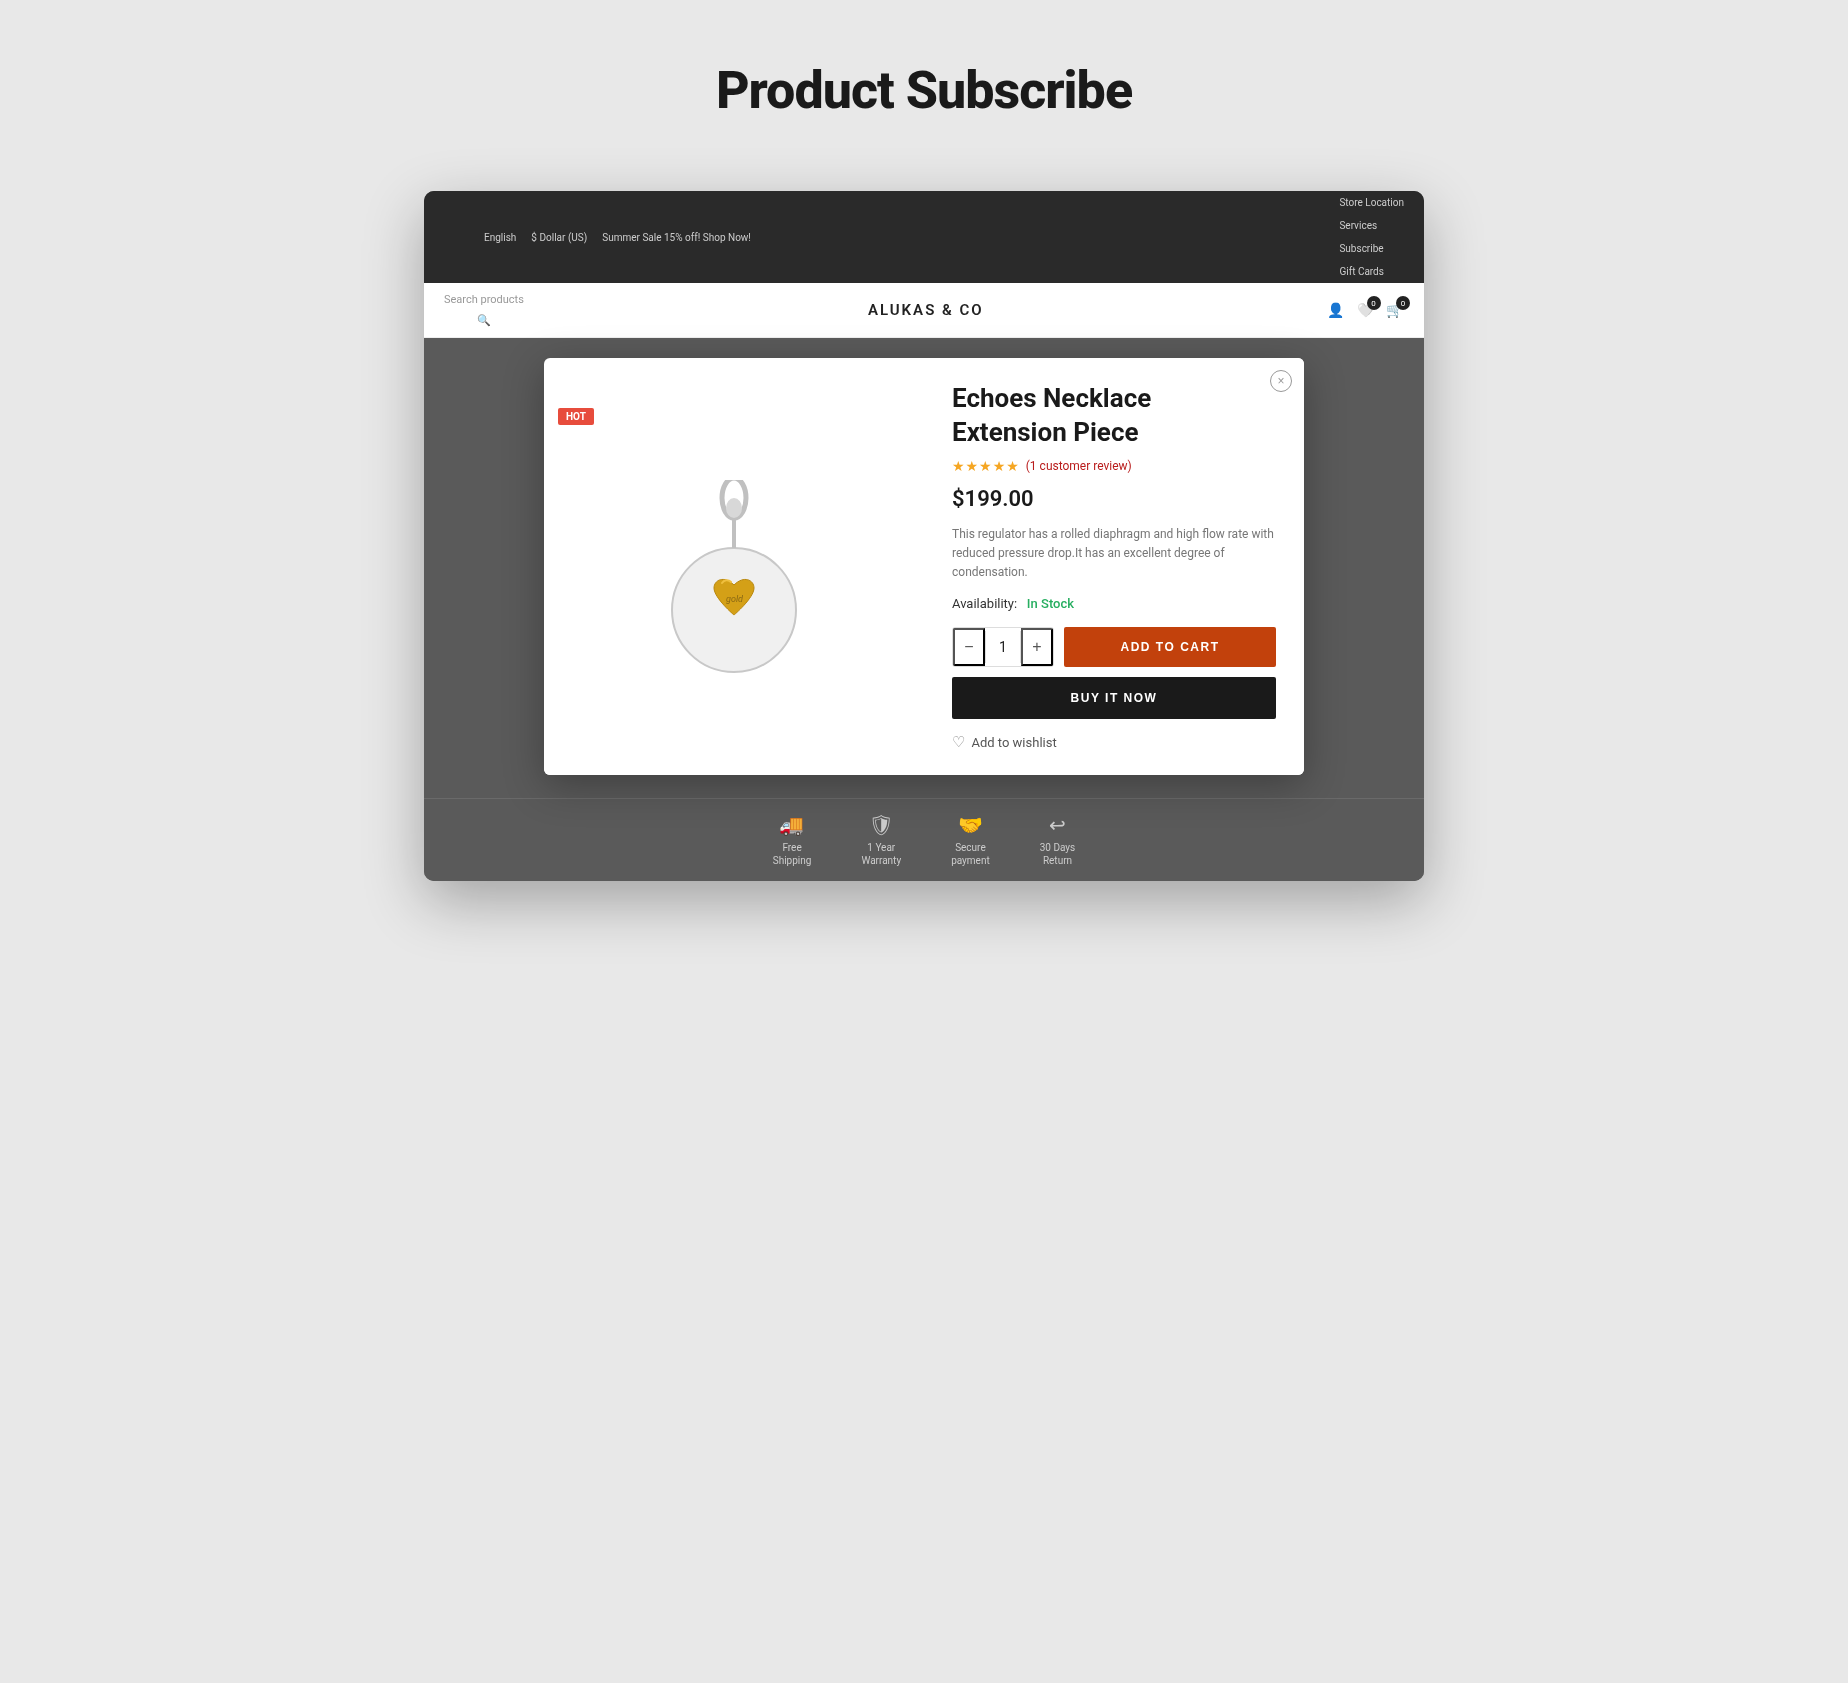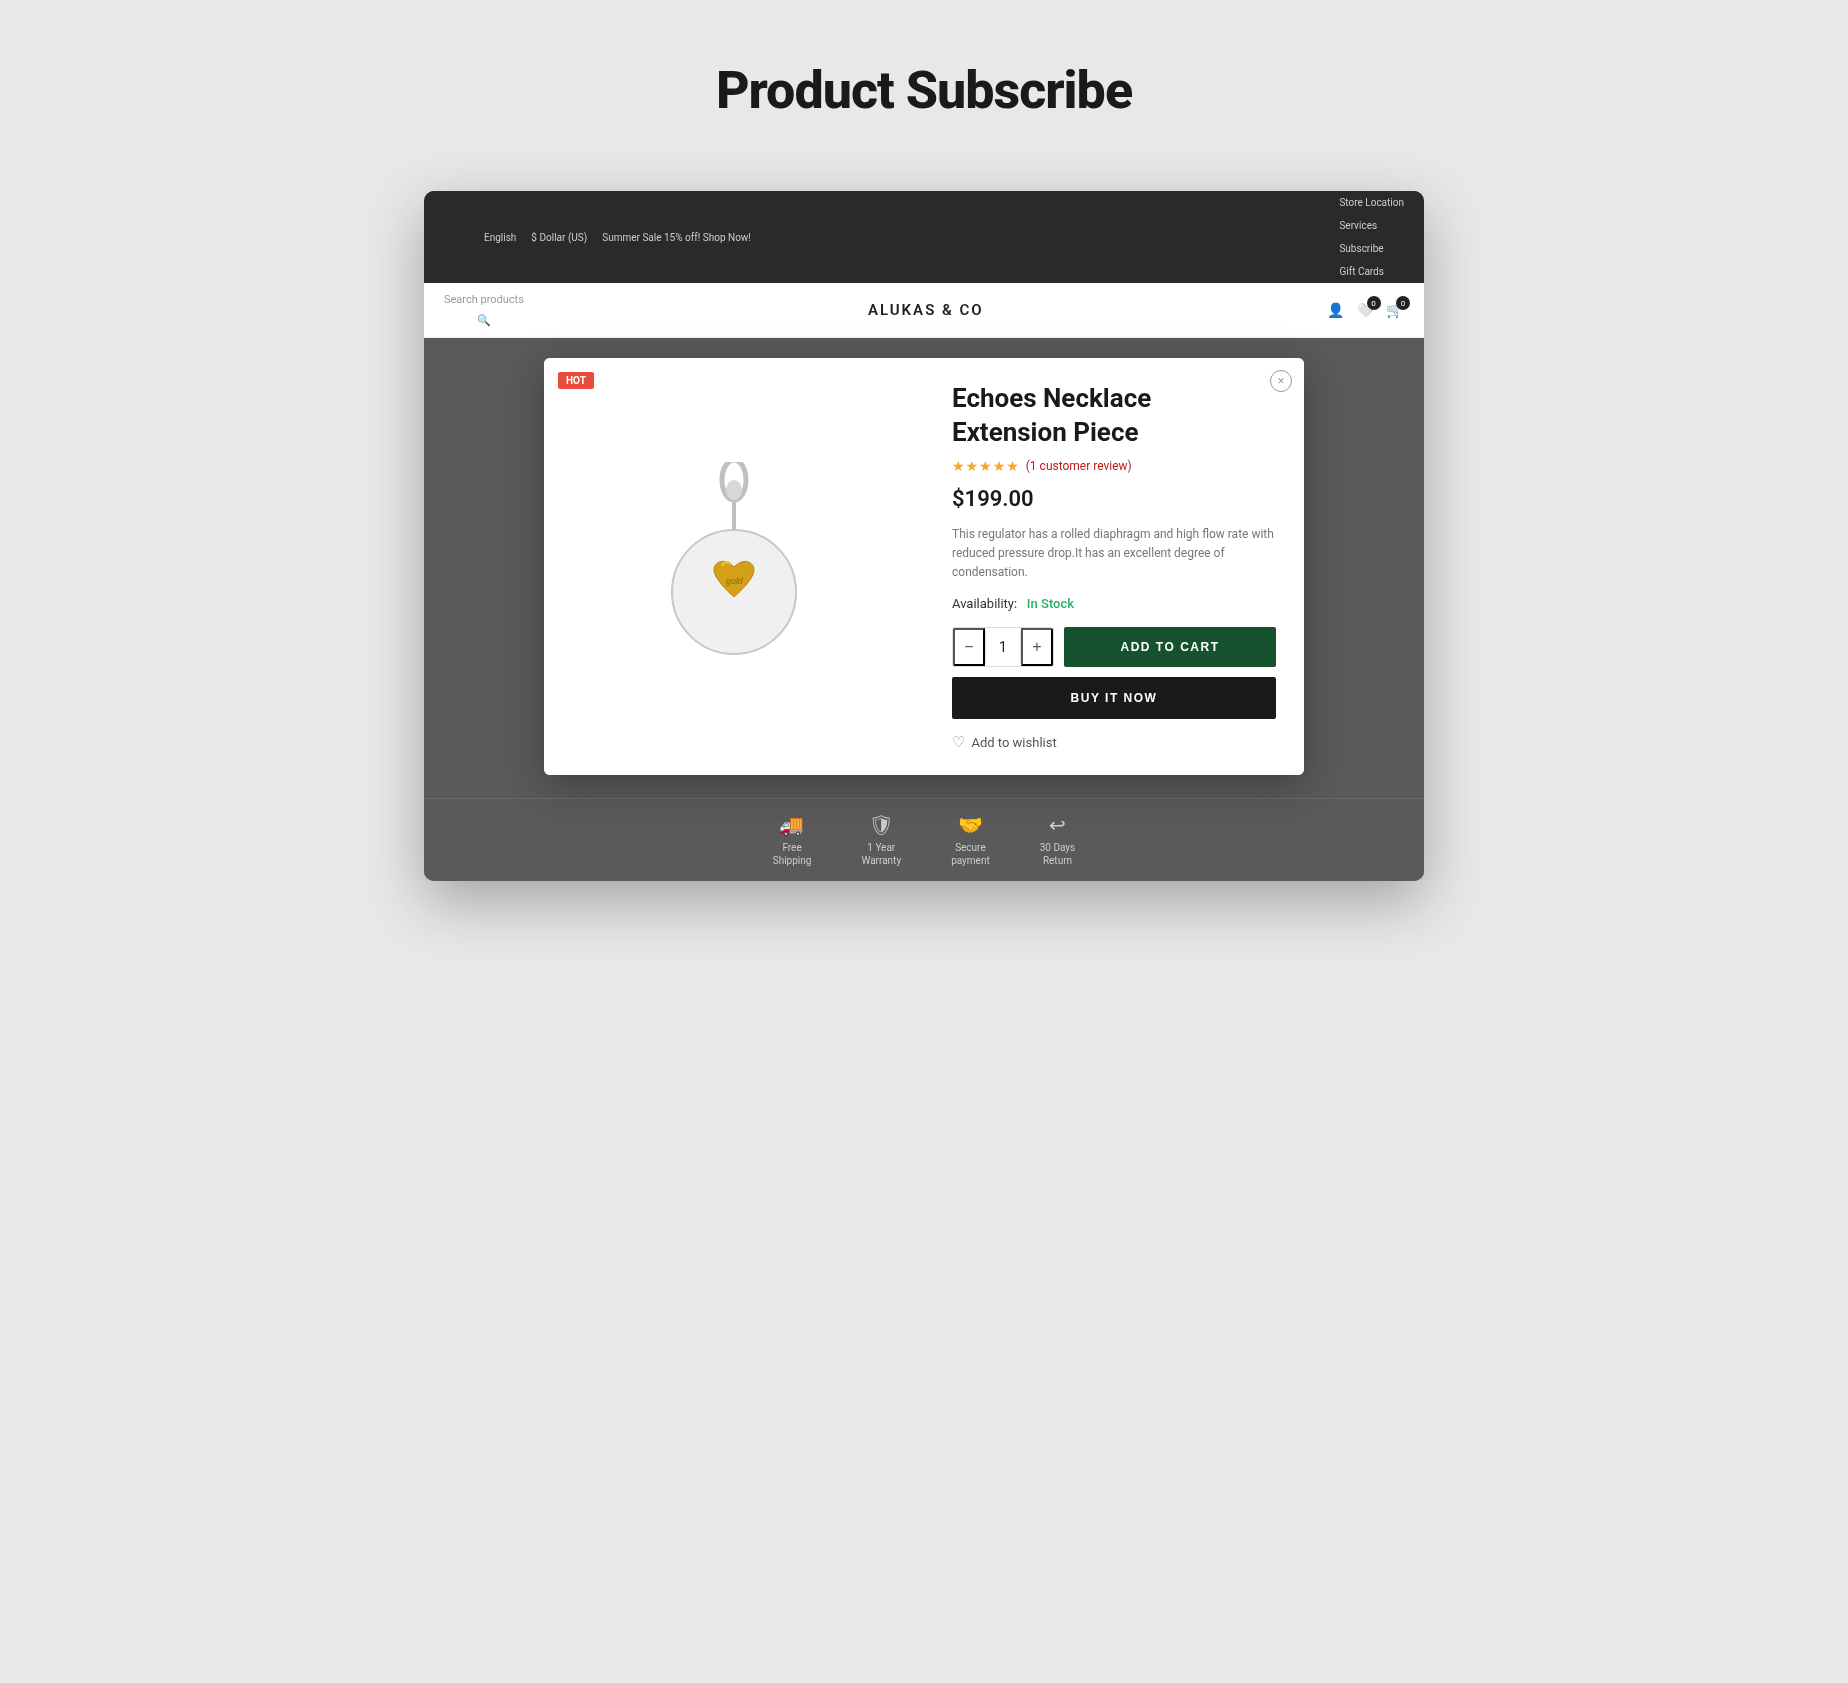--- a/index.html
+++ b/index.html
@@ -120,20 +120,21 @@
     .product-image-side {
       width: 380px;
       flex-shrink: 0;
       background: #fff;
       display: flex;
       align-items: center;
       justify-content: center;
       padding: 40px;
       position: relative;
       min-height: 380px;
+      margin-top: 36px;
     }
     .hot-badge {
       position: absolute;
       top: 14px;
       left: 14px;
       background: #e74c3c;
       color: #fff;
       font-size: 10px;
       font-weight: 700;
       padding: 3px 8px;
@@ -237,21 +238,21 @@
       width: 36px;
       text-align: center;
       font-size: 14px;
       color: #222;
       border-left: 1px solid #ddd;
       border-right: 1px solid #ddd;
       padding: 8px 0;
     }
     .add-to-cart-btn {
       flex: 1;
-      background: #14532d;
+      background: #c2410c;
       color: #fff;
       border: none;
       font-size: 12px;
       font-weight: 700;
       letter-spacing: 1.5px;
       cursor: pointer;
       border-radius: 2px;
     }
     .buy-now-btn {
       width: 100%;

